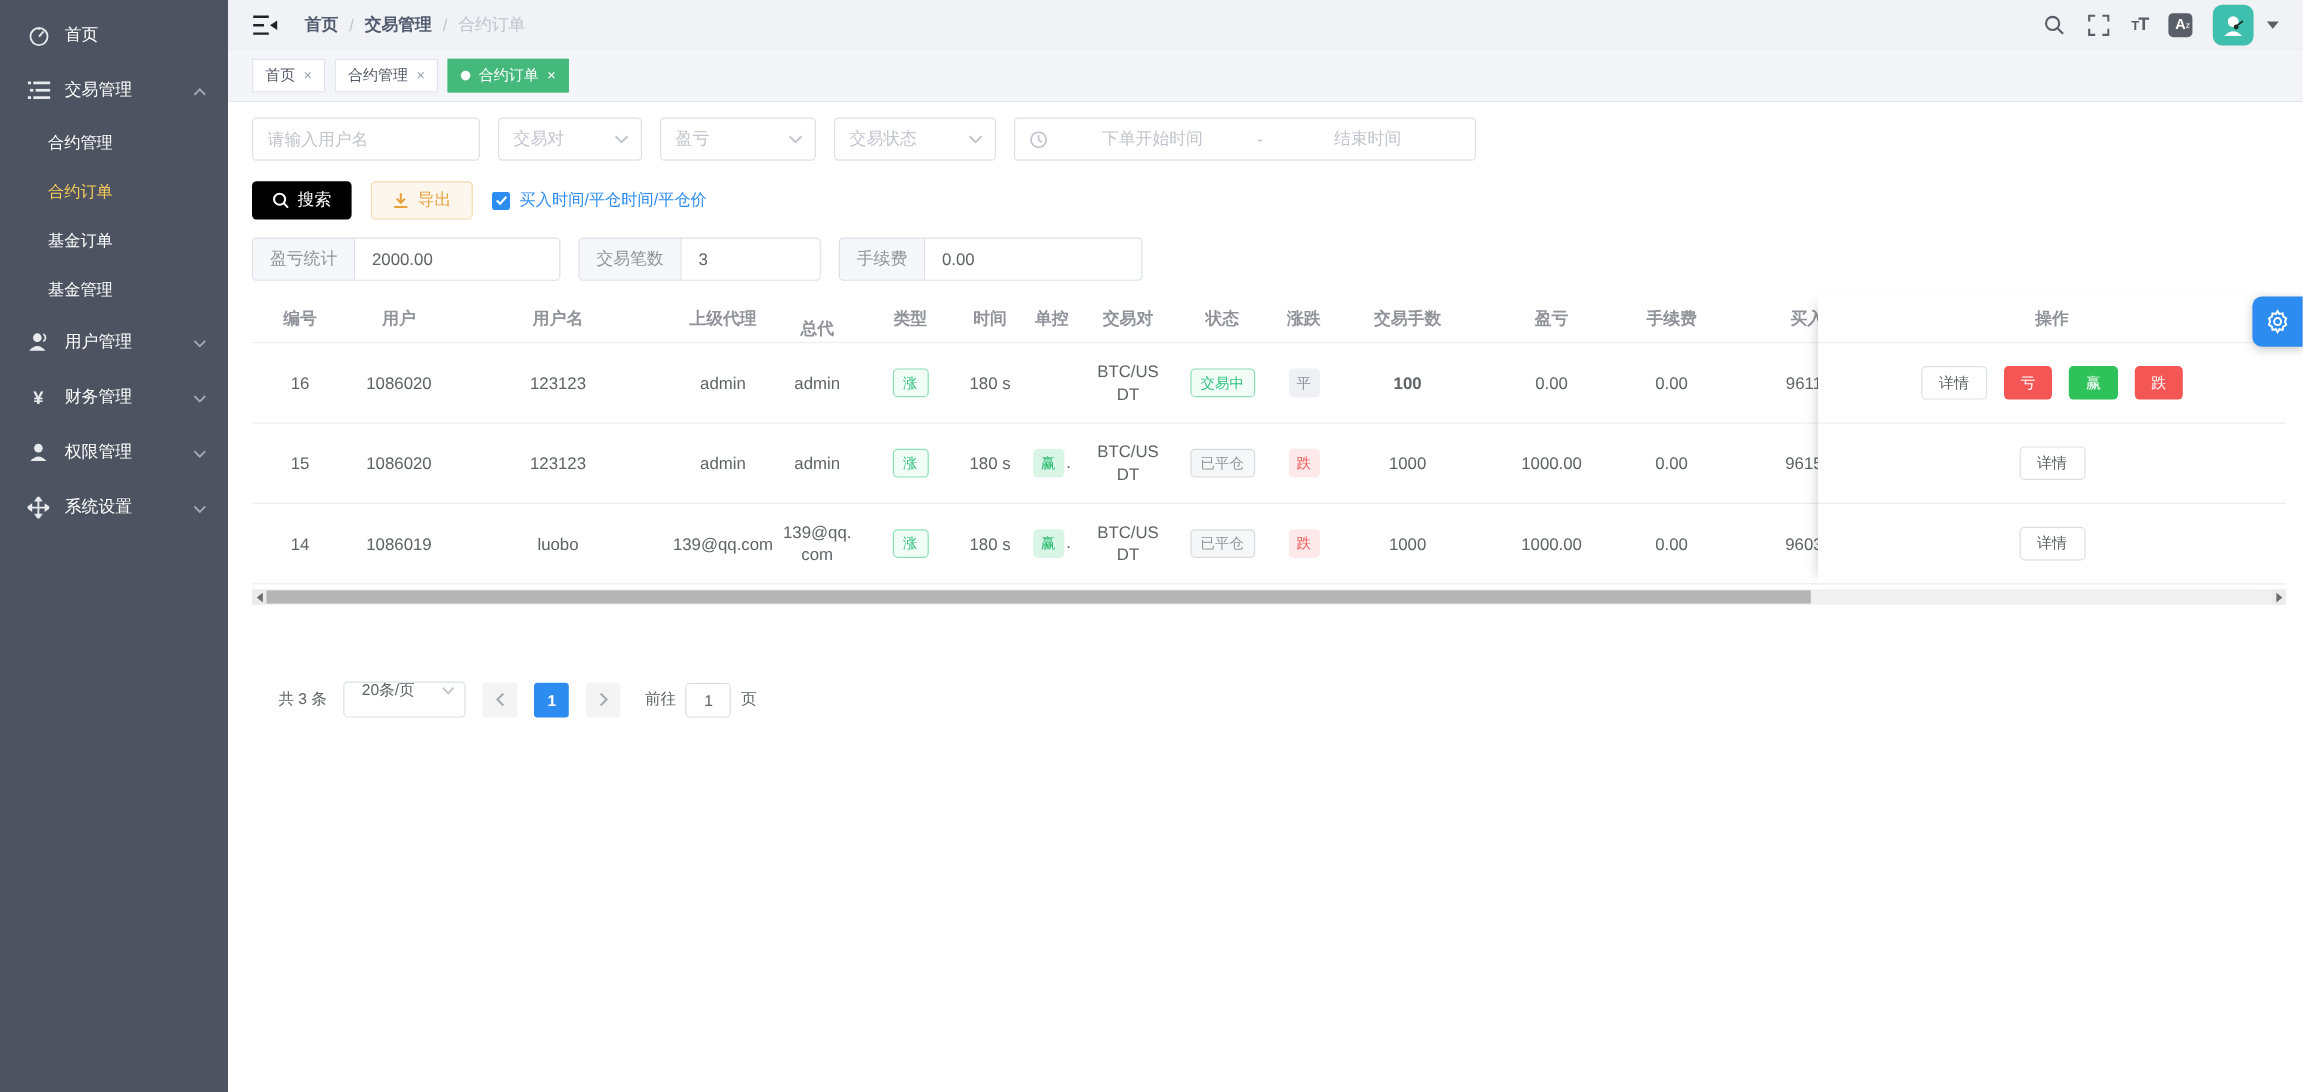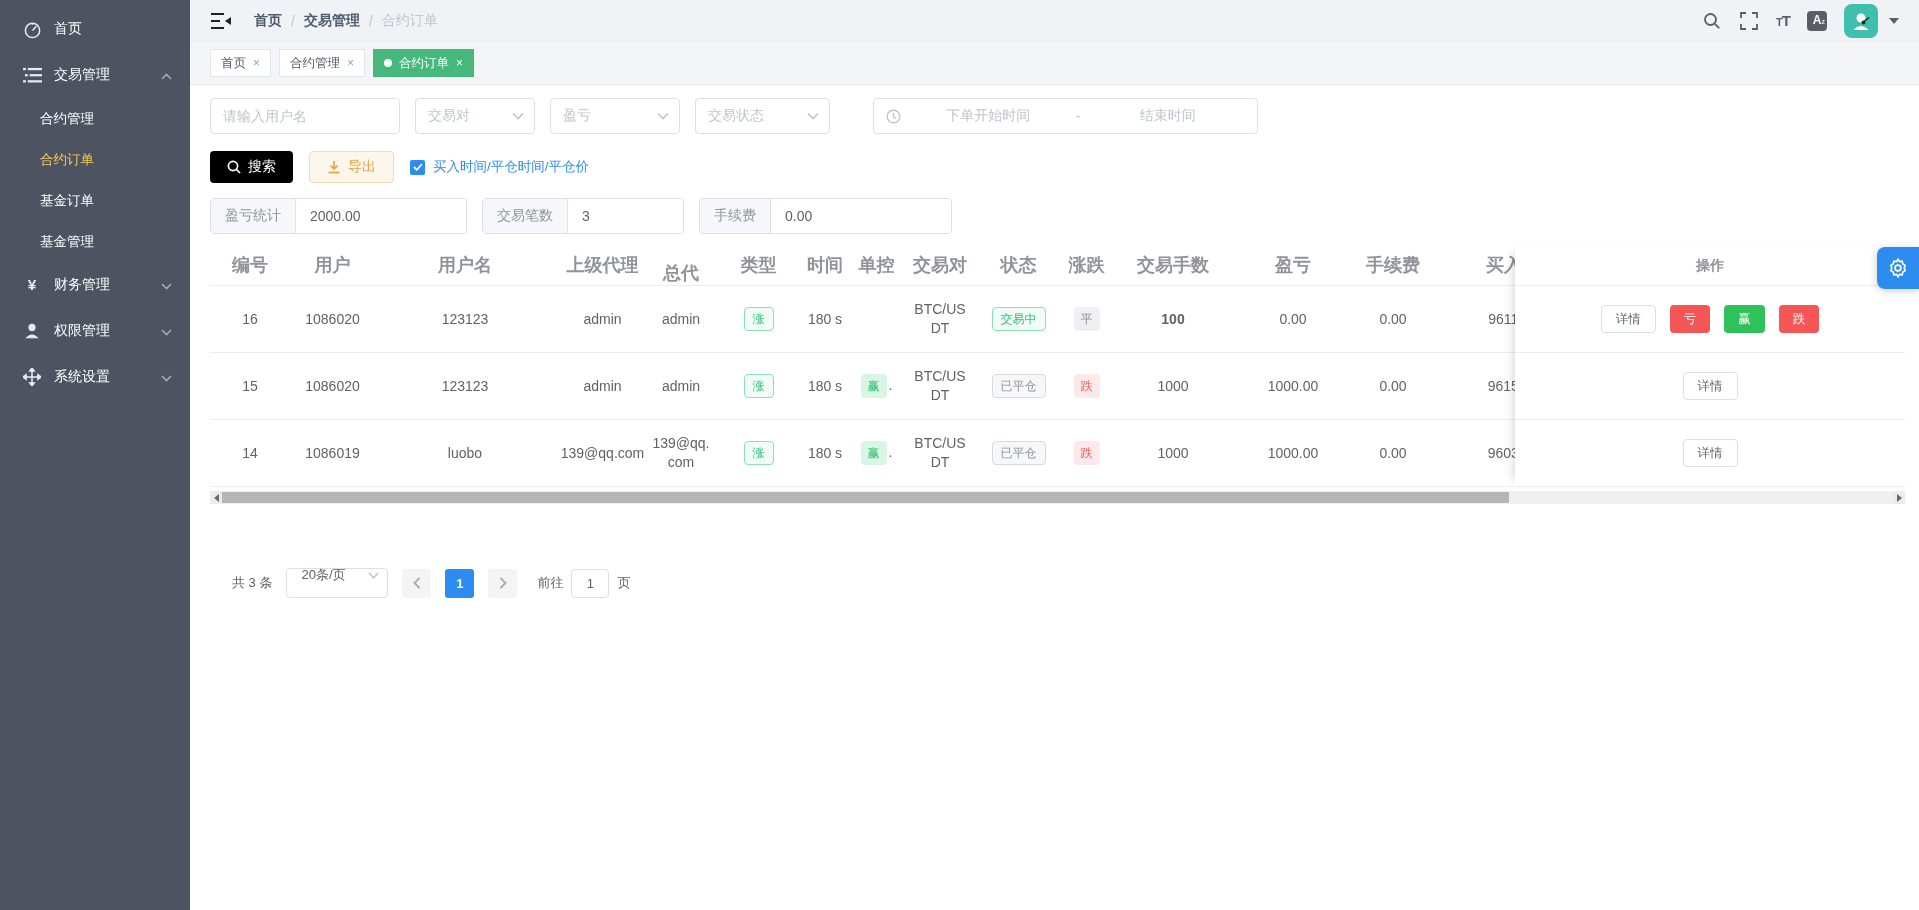--- a/index.html
+++ b/index.html
@@ -43,42 +43,42 @@
 
   
   .content { position:relative; background:#fff; height:825px; }
 
   .filter-row { display:flex; gap:15px; padding:13px 0 0 20px; }
   .f-input, .f-select, .f-date { height:36px; border:1px solid #dcdfe6; border-radius:4px; background:#fff; font-size:14px; display:flex; align-items:center; }
   .f-input { width:190px; padding:0 12px; color:#606266; }
   .f-input::placeholder { color:#c0c4cc; }
   .f-select { padding:0 10px 0 12px; color:#c0c4cc; justify-content:space-between; cursor:pointer; }
   .sel-pair { width:120px; } .sel-pnl { width:130px; } .sel-status { width:135px; }
-  .f-date { width:385px; padding:0 12px; color:#c0c4cc; gap:10px; cursor:pointer;margin-left:28px; }
+  .f-date { width:385px; padding:0 12px; color:#c0c4cc; gap:10px; cursor:pointer; }
   .f-date .seg { flex:1; text-align:center; }
   .f-date .dash { color:#c0c4cc; }
 
   .action-row { display:flex; align-items:center; padding:17px 0 0 20px; gap:16px; }
   .btn-search { height:32px; padding:0 17px; background:#000000; color:#fff; border:none; border-radius:4px; font-size:14px; display:flex; align-items:center; gap:7px; cursor:pointer; }
   .btn-export { height:32px; padding:0 17px; background:#fdf6ec; color:#e6a23c; border:1px solid #f5dab1; border-radius:4px; font-size:14px; display:flex; align-items:center; gap:7px; cursor:pointer; }
   .chk-wrap { display:flex; align-items:center; gap:8px; cursor:pointer; }
   .chk-box { width:15px; height:15px; background:#2d8cf0; border-radius:2px; display:flex; align-items:center; justify-content:center; }
   .chk-label { color:#2d8cf0; font-size:13.5px; }
 
   .stats-row { display:flex; gap:15px; padding:15px 0 0 20px; }
   .stat-group { display:flex; height:36px; border:1px solid #dcdfe6; border-radius:4px; overflow:hidden; }
   .stat-label { background:#f5f7fa; color:#909399; font-size:14px; display:flex; align-items:center; padding:0 14px; border-right:1px solid #dcdfe6; }
   .stat-value { background:#fff; color:#606266; font-size:14px; display:flex; align-items:center; padding:0 14px; }
   .sv-pnl { width:170px; } .sv-count { width:115px; } .sv-fee { width:180px; }
 
   
   .table-wrap { position:relative; margin:12px 14px 0 20px; }
   .t-row { display:flex; border-bottom:1px solid #ebeef5; align-items:center; }
   .t-head { height:40px; }
-  .t-head .t-cell { color:#909399; font-weight:600; font-size:18px; }
+  .t-head .t-cell { color:#909399; font-weight:600; font-size:14px; }
   .t-body-row { height:67px; }
   .t-cell { text-align:center; font-size:14px; color:#606266; line-height:1.35; overflow-wrap:anywhere; padding:0 2px; }
   .tag { display:inline-block; font-size:12px; line-height:22px; padding:0 8px; border-radius:4px; border:1px solid; }
   .tag-green { color:#2fc27d; border-color:#8ce0b6; background:#f2fcf7; }
   .tag-gray { color:#8f949b; border-color:#d8dade; background:#f6f7f8; }
   .badge { display:inline-block; font-size:12px; line-height:24px; padding:0 7px; border-radius:4px; }
   .badge-green { color:#21ba66; background:#d9f5e6; }
   .badge-gray { color:#8a919c; background:#eef0f3; }
   .badge-red { color:#f05b5b; background:#fde9e9; }
   .ctrl-dot { color:#606266; margin-left:2px; }
@@ -140,20 +140,33 @@
         <span>交易管理</span>
         <span class="chev"><svg width="11" height="7" viewBox="0 0 11 7" fill="none" stroke="#a6abb5" stroke-width="1.5">
             <polyline points="1,6 5.5,1.4 10,6"></polyline>
           </svg></span>
       </div>
       <div class="sub-list">
         <div class="sub-item">合约管理</div>
         <div class="sub-item active">合约订单</div>
         <div class="sub-item">基金订单</div>
         <div class="sub-item">基金管理</div>
+      </div>
+      <div class="side-item">
+        <span class="s-icon">
+          <svg width="18" height="18" viewBox="0 0 20 20" fill="#e8eaee">
+            <circle cx="9" cy="6" r="4"></circle>
+            <path d="M1.5 18 q7.5 -8.5 15 0 Z"></path>
+            <path d="M14.5 9.5 a4 4 0 0 0 0 -7" fill="none" stroke="#e8eaee" stroke-width="1.6"></path>
+          </svg>
+        </span>
+        <span>用户管理</span>
+        <span class="chev"><svg width="11" height="7" viewBox="0 0 11 7" fill="none" stroke="#a6abb5" stroke-width="1.5">
+            <polyline points="1,1 5.5,5.6 10,1"></polyline>
+          </svg></span>
       </div>
       <div class="side-item">
         <span class="s-icon">
           <svg width="18" height="18" viewBox="0 0 20 20">
             <text x="10" y="16" text-anchor="middle" font-size="17" font-weight="bold" fill="#e8eaee" font-family="Liberation Sans, sans-serif">¥</text>
           </svg>
         </span>
         <span>财务管理</span>
         <span class="chev"><svg width="11" height="7" viewBox="0 0 11 7" fill="none" stroke="#a6abb5" stroke-width="1.5">
             <polyline points="1,1 5.5,5.6 10,1"></polyline>

